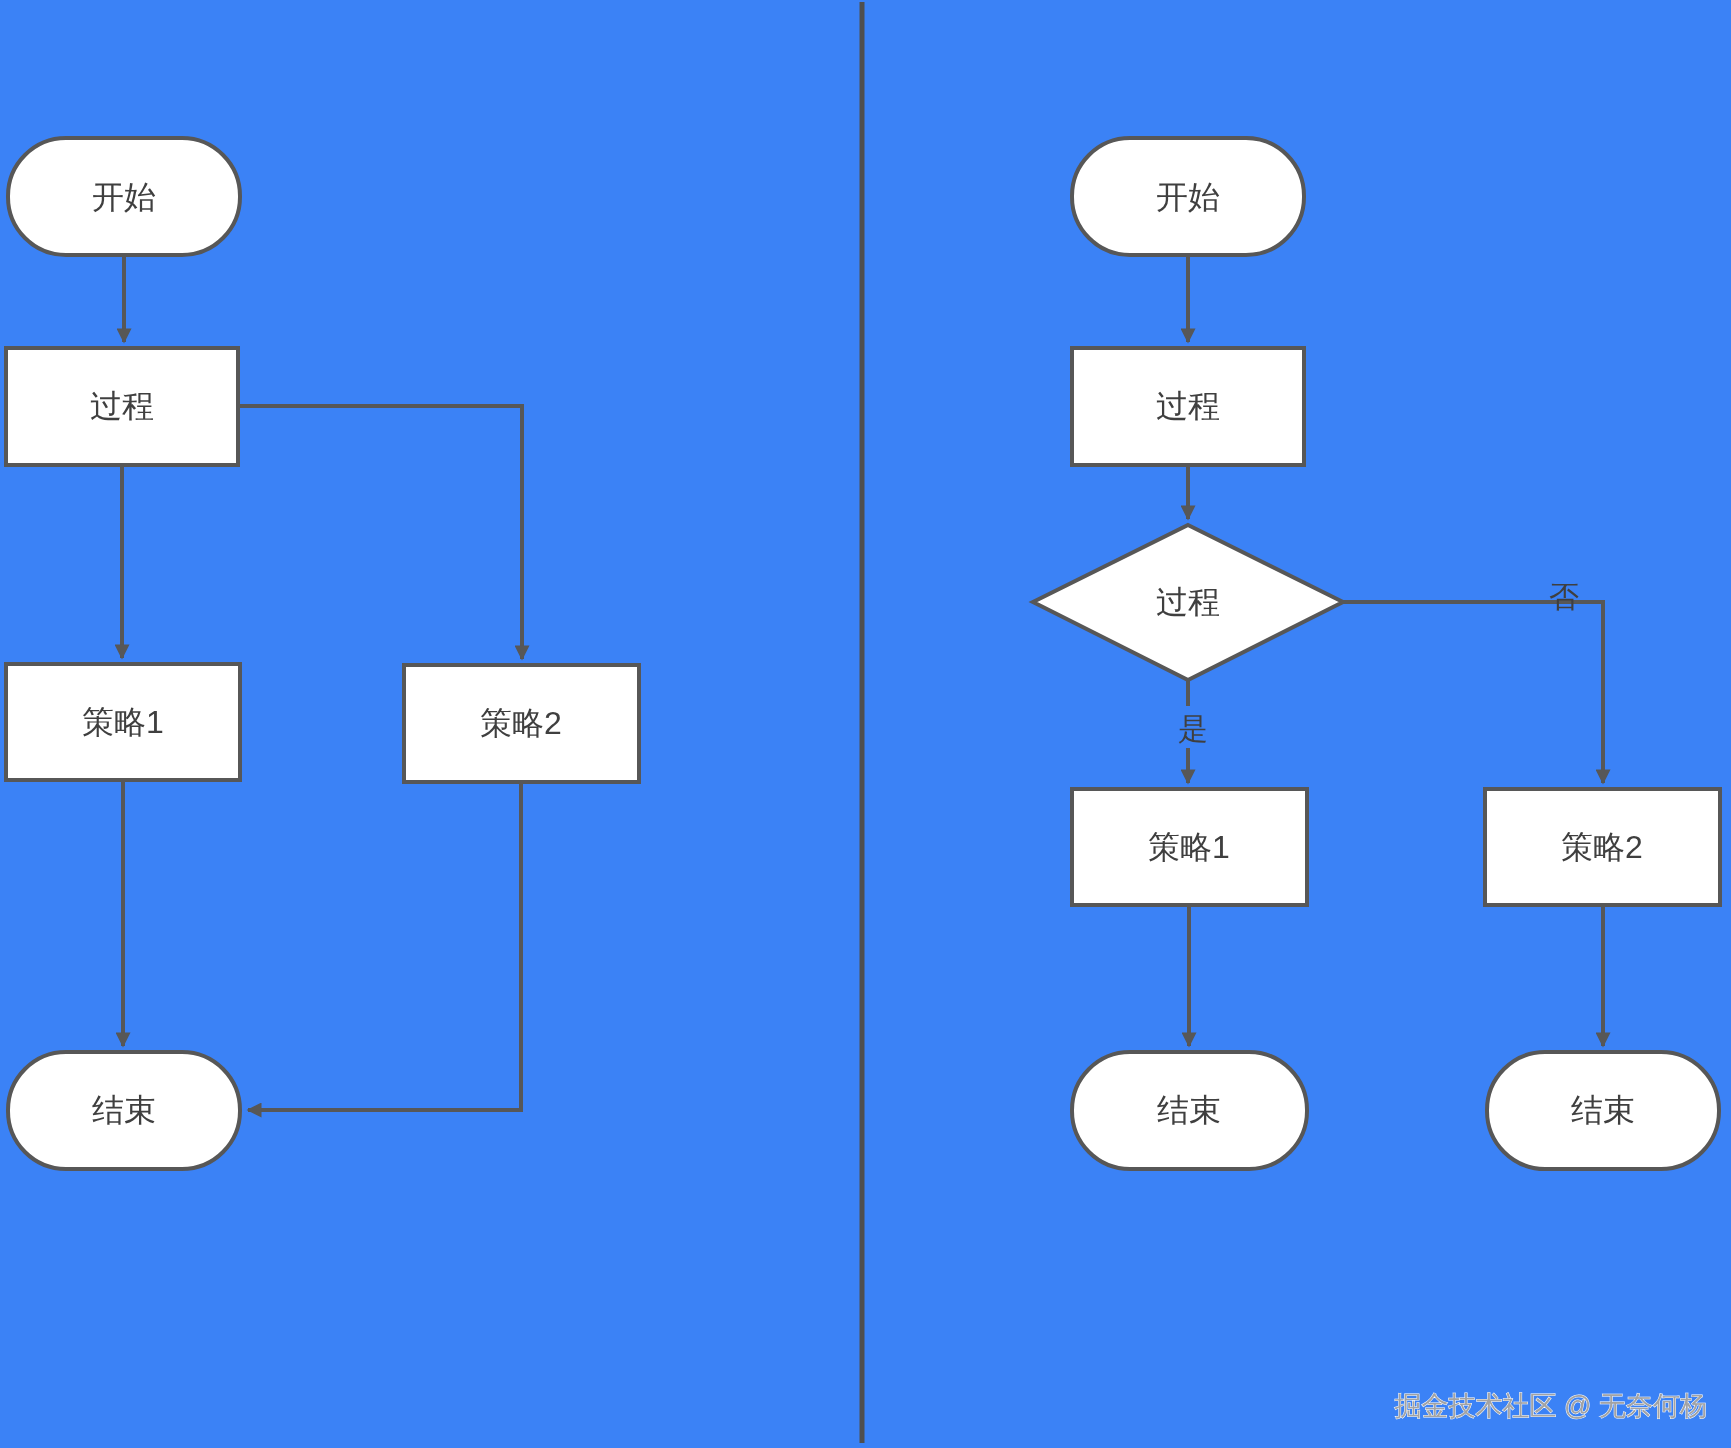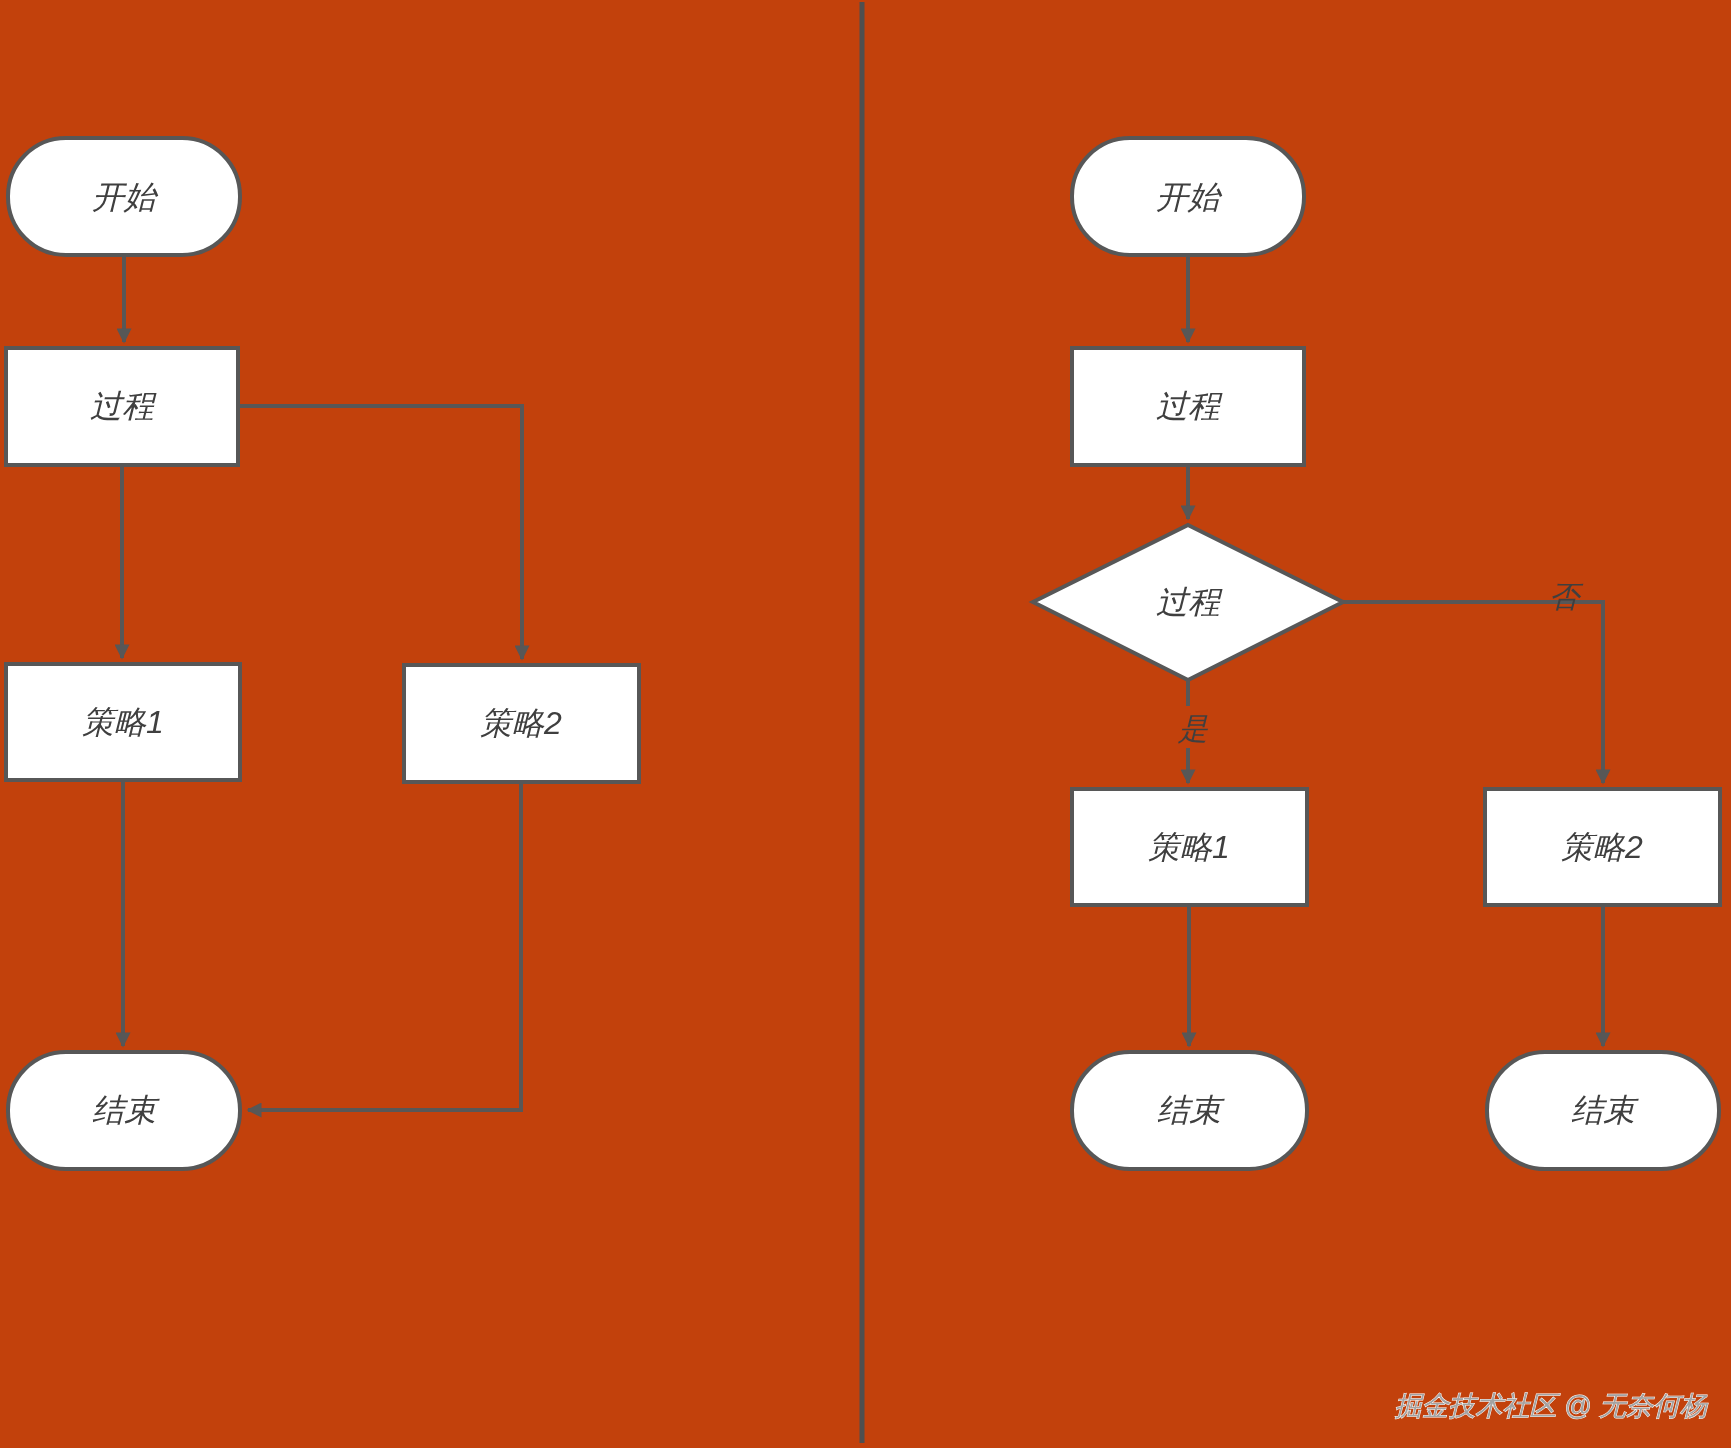--- a/index.html
+++ b/index.html
@@ -4,24 +4,23 @@
 <style>
   html, body {
     margin: 0;
     padding: 0;
     background: #ffffff;
   }
   .canvas {
     position: relative;
     width: 1731px;
     height: 1448px;
-    background: #c2410c;
+    background: #3b82f6;
     overflow: hidden;
     font-family: "Liberation Sans", "DejaVu Sans", sans-serif;
-    font-style: italic;
   }
   svg { display: block; }
   .node-label {
     font-family: "Liberation Sans", "DejaVu Sans", sans-serif;
     font-size: 32px;
     fill: #3f3f3f;
   }
   .branch-label {
     font-family: "Liberation Sans", "DejaVu Sans", sans-serif;
     font-size: 30px;

